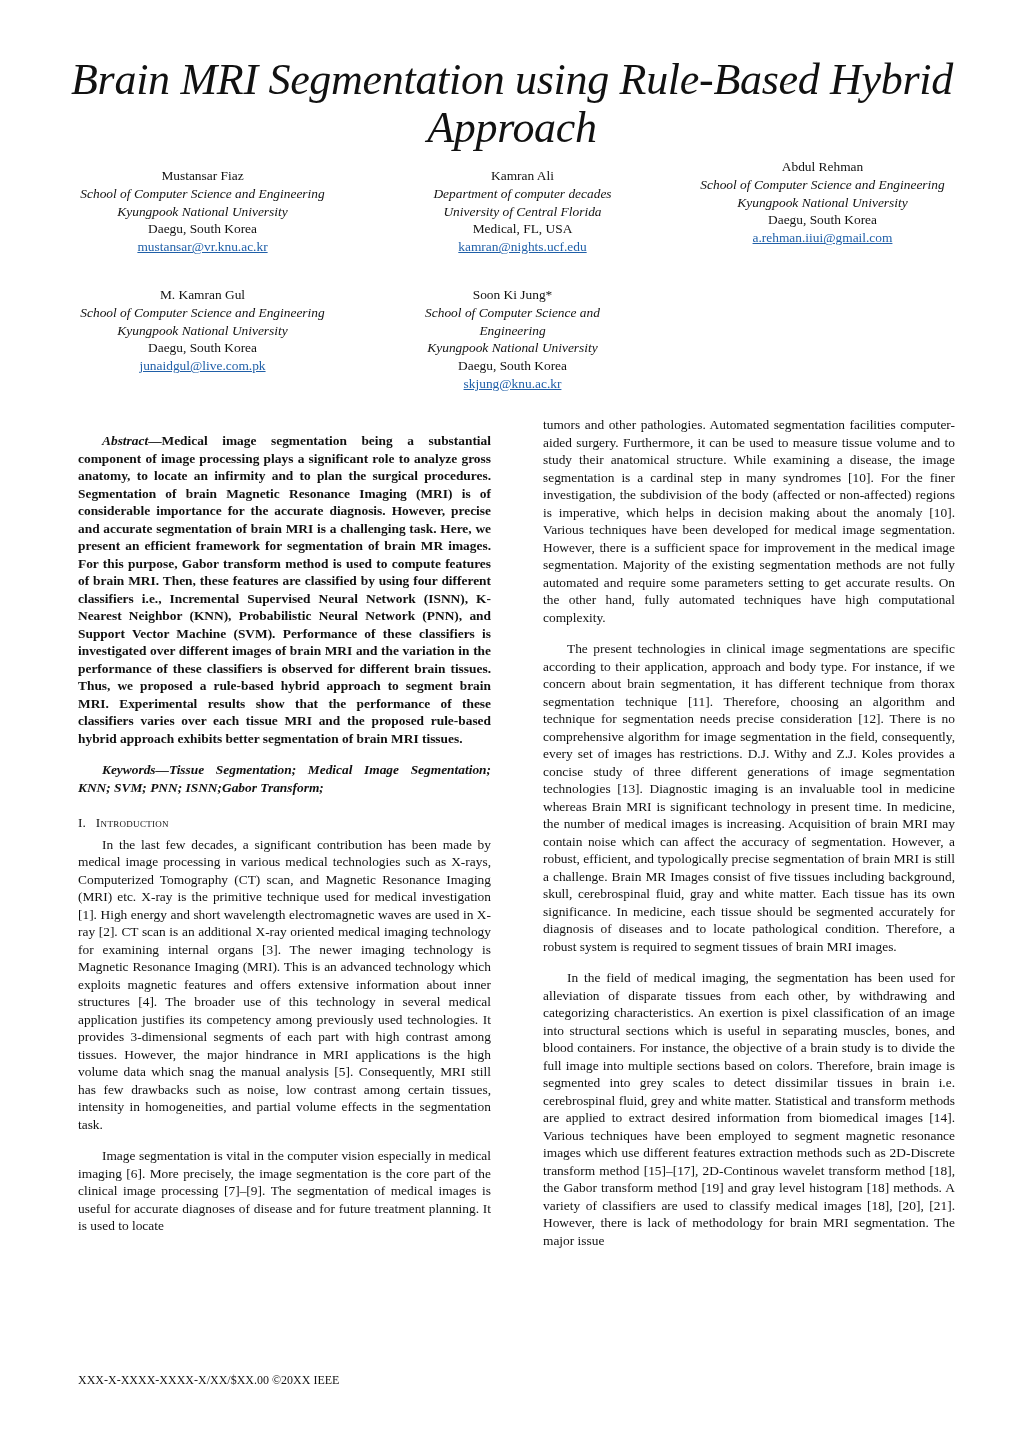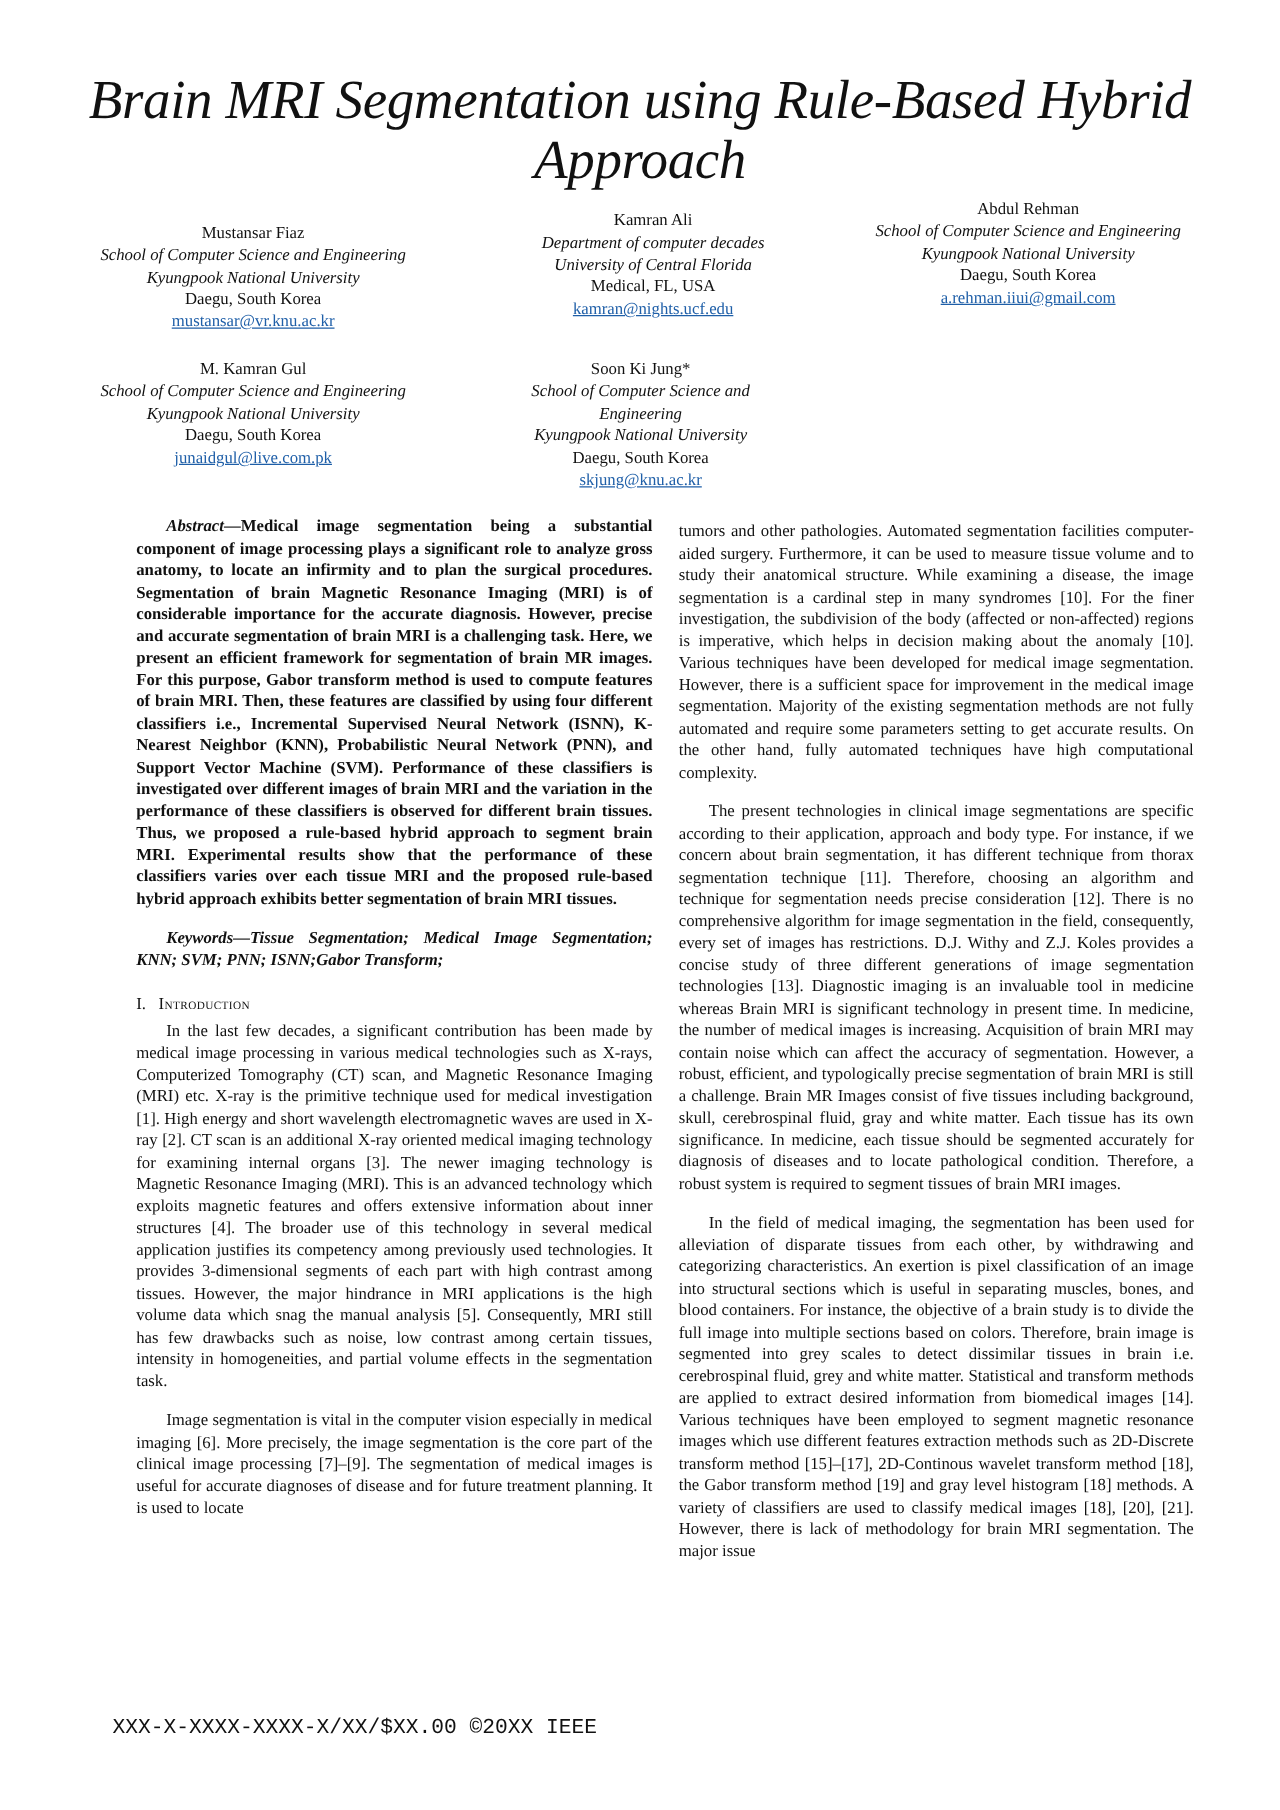--- a/index.html
+++ b/index.html
@@ -10,28 +10,28 @@
   .author a { color: #1f5fa8; text-decoration: underline; }
   .col { position: absolute; font-size: 13.4px; line-height: 17.5px; text-align: justify; }
   .col p { margin: 0; }
   .indent { text-indent: 24px; }
   .abstract { font-weight: bold; }
   .abstract .lead { font-style: italic; }
   .keywords { font-weight: bold; font-style: italic; margin-top: 14px !important; }
   .section-head { text-align: left; margin: 18px 0 4px 0 !important; font-size: 13.4px; }
   .section-head .sc { font-variant: small-caps; letter-spacing: 0.3px; }
   .gap { margin-top: 14px !important; }
-  .footer { position: absolute; left: 90px; top: 1373px; font-size: 17px; font-family: Liberation Mono, monospace; }
+  .footer { position: absolute; left: 78px; top: 1373px; font-size: 12px; }
 </style>
 </head>
 <body>
 
 <div class="title">Brain MRI Segmentation using Rule-Based Hybrid Approach</div>
 
-<div class="author" style="left:80px; width:245px; top:177px;">
+<div class="author" style="left:80px; width:245px; top:167px;">
   <div>Mustansar Fiaz</div>
   <div class="aff">School of Computer Science and Engineering</div>
   <div class="aff">Kyungpook National University</div>
   <div>Daegu, South Korea</div>
   <div><a>mustansar@vr.knu.ac.kr</a></div>
 </div>
 
 <div class="author" style="left:405px; width:235px; top:167px;">
   <div>Kamran Ali</div>
   <div class="aff">Department of computer decades</div>
@@ -57,21 +57,21 @@
 </div>
 
 <div class="author" style="left:395px; width:235px; top:286px;">
   <div>Soon Ki Jung*</div>
   <div class="aff">School of Computer Science and Engineering</div>
   <div class="aff">Kyungpook National University</div>
   <div>Daegu, South Korea</div>
   <div><a>skjung@knu.ac.kr</a></div>
 </div>
 
-<div class="col" style="left:78px; width:413px; top:412px;margin-left:31px;">
+<div class="col" style="left:78px; width:413px; top:432px;">
   <p class="abstract indent"><span class="lead">Abstract</span><span>—Medical image segmentation being a substantial component of image processing plays a significant role to analyze gross anatomy, to locate an infirmity and to plan the surgical procedures. Segmentation of brain Magnetic Resonance Imaging (MRI) is of considerable importance for the accurate diagnosis. However, precise and accurate segmentation of brain MRI is a challenging task. Here, we present an efficient framework for segmentation of brain MR images. For this purpose, Gabor transform method is used to compute features of brain MRI. Then, these features are classified by using four different classifiers i.e., Incremental Supervised Neural Network (ISNN), K-Nearest Neighbor (KNN), Probabilistic Neural Network (PNN), and Support Vector Machine (SVM). Performance of these classifiers is investigated over different images of brain MRI and the variation in the performance of these classifiers is observed for different brain tissues. Thus, we proposed a rule-based hybrid approach to segment brain MRI. Experimental results show that the performance of these classifiers varies over each tissue MRI and the proposed rule-based hybrid approach exhibits better segmentation of brain MRI tissues.</span></p>
   <p class="keywords indent">Keywords—Tissue Segmentation; Medical Image Segmentation; KNN; SVM; PNN; ISNN;Gabor Transform;</p>
   <p class="section-head"><span>I.</span>&nbsp;&nbsp;&nbsp;<span class="sc">Introduction</span></p>
   <p class="indent">In the last few decades, a significant contribution has been made by medical image processing in various medical technologies such as X-rays, Computerized Tomography (CT) scan, and Magnetic Resonance Imaging (MRI) etc. X-ray is the primitive technique used for medical investigation [1]. High energy and short wavelength electromagnetic waves are used in X-ray [2]. CT scan is  an additional X-ray oriented medical imaging technology for examining internal organs [3]. The newer imaging technology is Magnetic Resonance Imaging (MRI). This is an advanced technology which exploits magnetic features and offers extensive information about inner structures [4]. The broader use of this technology in several medical application justifies its competency among previously used technologies. It provides 3-dimensional segments of each part with high contrast among tissues. However, the major hindrance in MRI applications is the high volume data which snag the manual analysis [5]. Consequently, MRI still has few drawbacks such as noise, low contrast among certain tissues, intensity in homogeneities, and partial volume effects in the segmentation task.</p>
   <p class="indent gap">Image segmentation is vital in the  computer vision especially in medical imaging [6]. More precisely, the image segmentation is the core part of the clinical image processing [7]–[9]. The segmentation of medical images is useful for accurate diagnoses of disease and for future treatment planning. It is used to locate</p>
 </div>
 
 <div class="col" style="left:543px; width:412px; top:416px;">
   <p>tumors and other pathologies. Automated segmentation facilities computer-aided surgery. Furthermore, it can be used to measure tissue volume and to study their anatomical structure. While examining a disease, the image segmentation is a cardinal step in many syndromes [10]. For the finer investigation, the subdivision of the body (affected or non-affected) regions is imperative, which helps in decision making about the anomaly [10]. Various techniques have been developed for medical image segmentation. However, there is a sufficient space for improvement in the medical image segmentation. Majority of the existing segmentation methods are not fully automated and require some parameters setting to get accurate results. On the other hand, fully automated techniques have high computational complexity.</p>
   <p class="indent gap">The present technologies in clinical image segmentations are specific according to their application, approach and body type. For instance, if we concern about brain segmentation, it has different technique from thorax segmentation technique [11]. Therefore, choosing an algorithm and technique for segmentation needs precise consideration [12]. There is no comprehensive algorithm for image segmentation in the field, consequently, every set of images has restrictions. D.J. Withy and Z.J. Koles provides a concise study of three different generations of image segmentation technologies [13]. Diagnostic imaging is an invaluable tool in medicine whereas Brain MRI is significant technology in present time. In medicine, the number of medical images is increasing. Acquisition of brain MRI may contain noise which can affect the accuracy of segmentation. However, a robust, efficient, and typologically precise segmentation of brain MRI is still a challenge. Brain MR Images consist of five tissues including background, skull, cerebrospinal fluid, gray and white matter. Each tissue has its own significance. In medicine, each tissue should be segmented accurately for diagnosis of diseases and to locate pathological condition. Therefore, a robust system is required to segment tissues of brain MRI images.</p>

